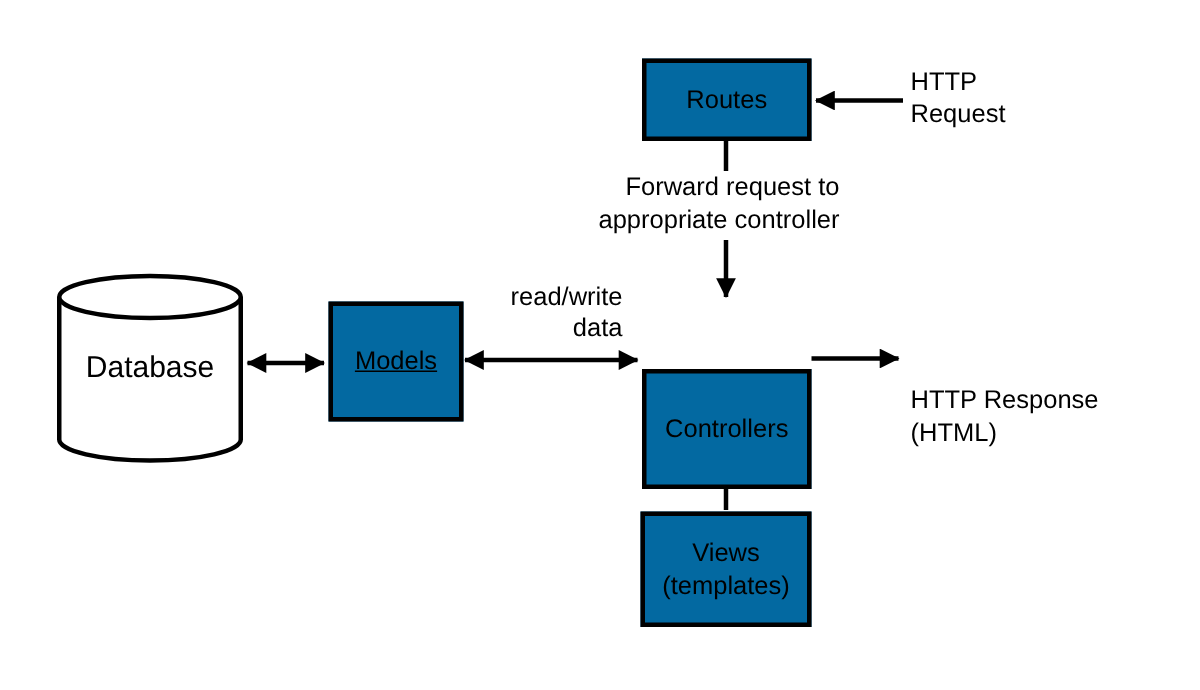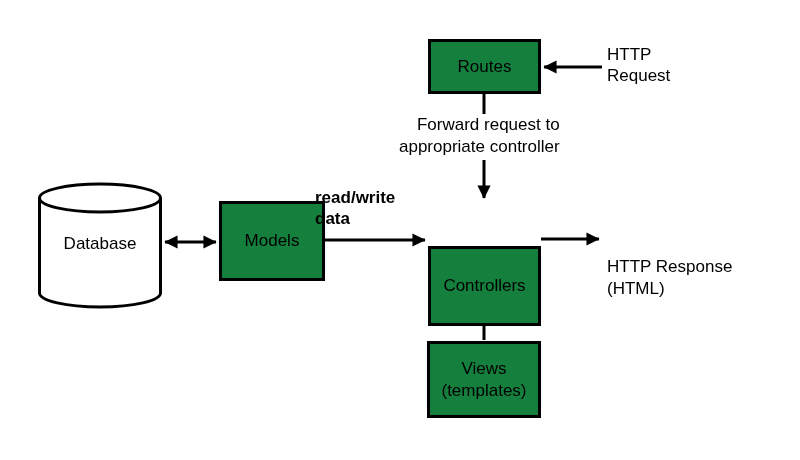--- a/index.html
+++ b/index.html
@@ -2,37 +2,37 @@
 <html><head>
 <meta charset="utf-8">
 <style>
   html,body{margin:0;padding:0;background:#ffffff;}
   .stage{
     position:relative;width:800px;height:460px;background:#ffffff;
     font-family:"Liberation Sans", sans-serif;color:#000;overflow:hidden;
   }
   .overlay{position:absolute;left:0;top:0;width:800px;height:460px;}
   .node{
-    position:absolute;box-sizing:border-box;border:3px solid #000;background:#15803d;
+    position:absolute;box-sizing:border-box;border:3px solid #000;background:#0369a1;
     display:flex;align-items:center;justify-content:center;text-align:center;
     font-size:17px;line-height:22px;white-space:pre-line;
   }
   .node-routes{left:428px;top:39px;width:113px;height:55px;}
-  .node-models{left:219px;top:201px;width:106px;height:80px;}
+  .node-models{left:219px;top:201px;width:90px;height:80px;text-decoration:underline;}
   .node-controllers{left:428px;top:200px;width:113px;height:80px;margin-top:46px;}
   .node-views{left:427px;top:341px;width:114px;height:77px;}
   .freelabel{
     position:absolute;font-size:17px;line-height:21px;white-space:pre-line;
   }
   .lbl-http-request{left:607px;top:44px;}
   .lbl-forward{left:399px;top:114px;line-height:22px;text-align:right;}
-  .lbl-readwrite{left:315px;top:187px;width:100px;text-align:left;font-weight:bold;}
+  .lbl-readwrite{left:315px;top:187px;width:100px;text-align:right;}
   .lbl-http-response{left:607px;top:212px;line-height:22px;margin-top:44px;}
   .lbl-database{left:38px;top:234px;width:124px;text-align:center;position:absolute;
-    font-size:17px;}
+    font-size:20px;}
 </style>
 </head>
 <body>
 
 <div class="stage">
 
   <svg class="overlay" viewBox="0 0 800 460" xmlns="http://www.w3.org/2000/svg">
     <defs>
       <marker id="arr" viewBox="0 0 10 10" refX="9.5" refY="5" markerWidth="4.8" markerHeight="4.4" orient="auto-start-reverse">
         <path d="M0,0 L10,5 L0,10 z" fill="#000"></path>

